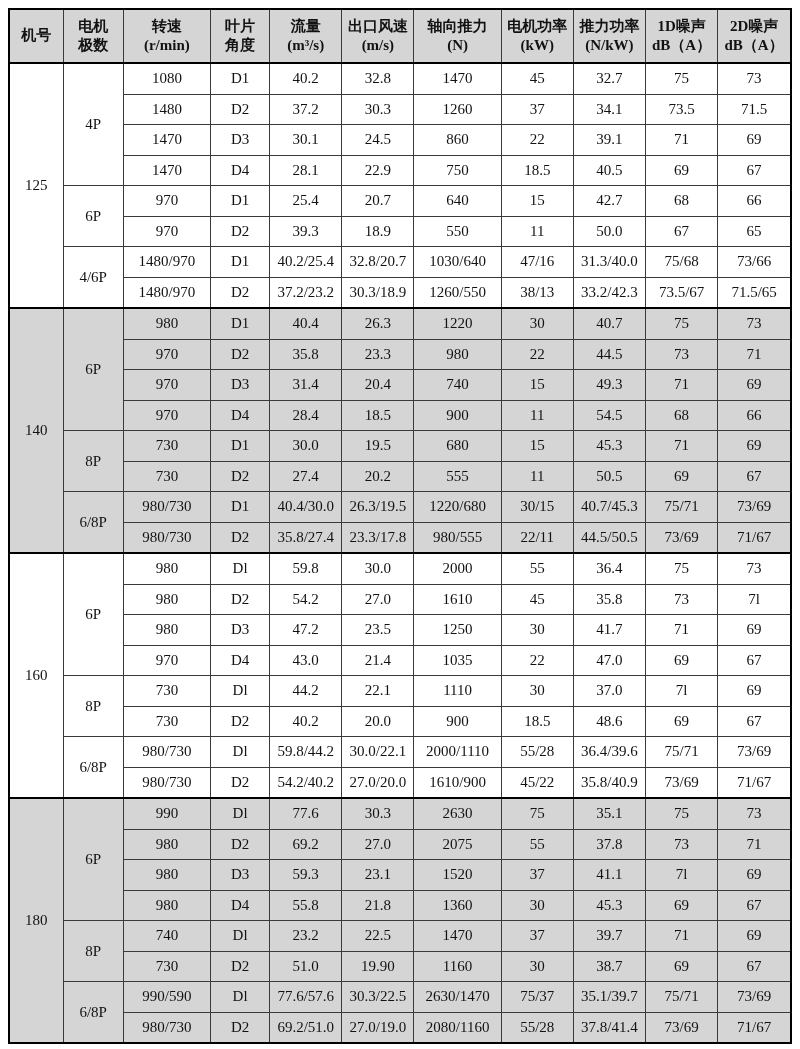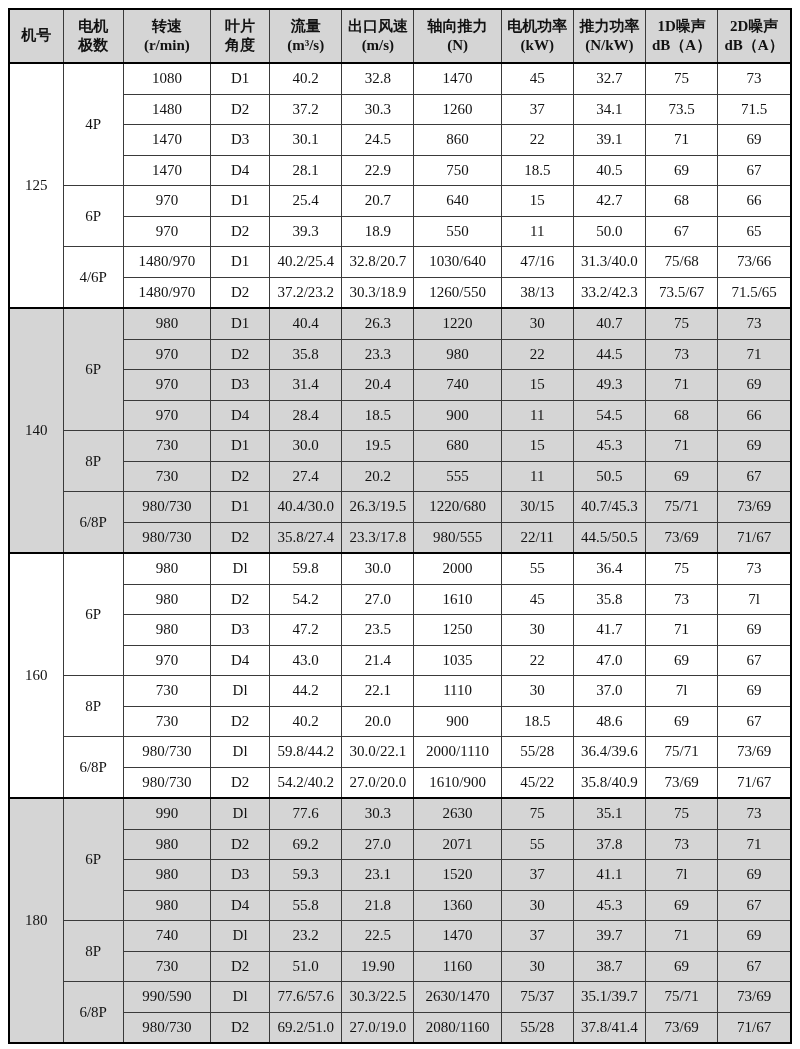--- a/index.html
+++ b/index.html
@@ -400,21 +400,21 @@
           <td>75</td>
           <td>35.1</td>
           <td>75</td>
           <td>73</td>
         </tr>
         <tr class="shaded">
           <td>980</td>
           <td>D2</td>
           <td>69.2</td>
           <td>27.0</td>
-          <td>2071</td>
+          <td>2075</td>
           <td>55</td>
           <td>37.8</td>
           <td>73</td>
           <td>71</td>
         </tr>
         <tr class="shaded">
           <td>980</td>
           <td>D3</td>
           <td>59.3</td>
           <td>23.1</td>

